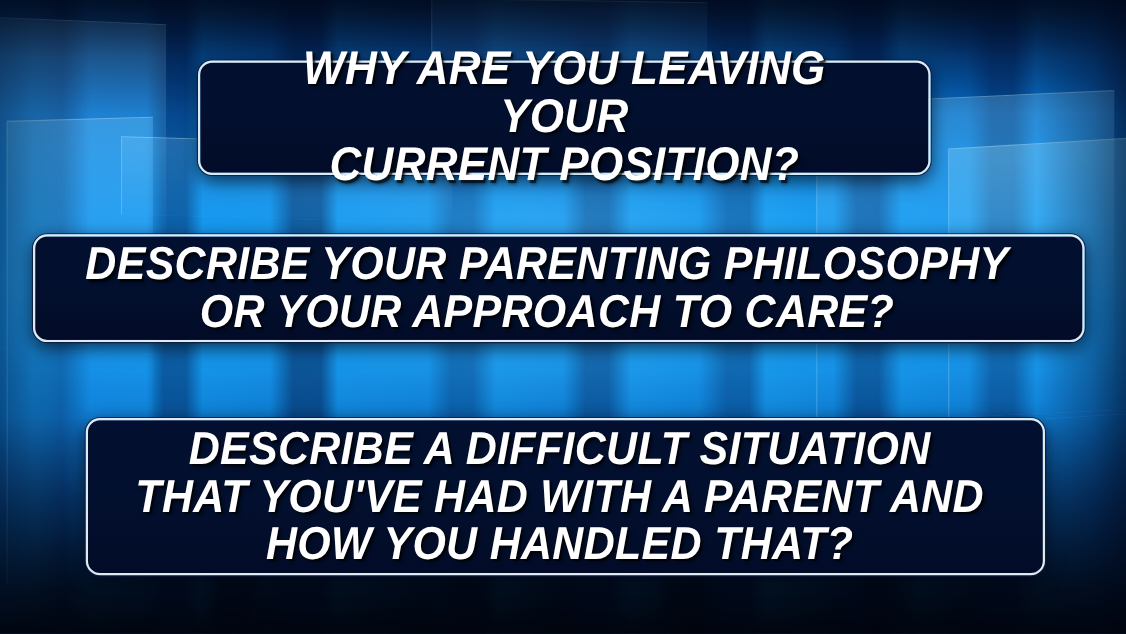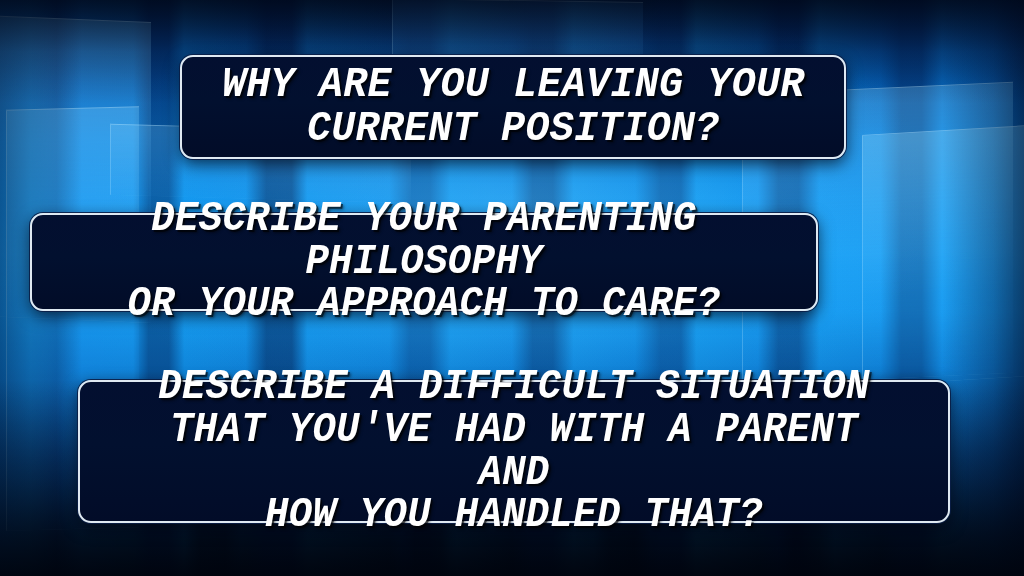--- a/index.html
+++ b/index.html
@@ -131,42 +131,40 @@
     position: absolute;
     box-sizing: border-box;
     background: linear-gradient(to bottom, #030f30 0%, #02102f 45%, #020c28 100%);
     border: 2px solid #dfe9f2;
     border-radius: 13px;
     box-shadow:
       0 0 0 1px rgba(10,30,70,0.9),
       0 5px 16px rgba(0,4,16,0.70);
     display: flex;
     align-items: center;
-    justify-content: center;
     padding: 4px 14px;
-    font-family: Liberation Mono, monospace;
   }
   .banner-text {
     color: #ffffff;
     font-weight: bold;
     font-style: italic;
     text-align: center;
     line-height: 1.02;
     letter-spacing: 0.3px;
     transform: scaleX(0.93);
     text-shadow:
       2px 2px 0 rgba(0,0,0,0.55),
       3px 3px 3px rgba(0,0,0,0.45);
     white-space: pre-line;
   }
 
   #banner-1 { left: 180px; top: 55px;  width: 666px; height: 104px; }
   #banner-1 .banner-text { font-size: 43px; }
 
-  #banner-2 { left: 30px;  top: 213px; width: 788px; height: 98px;  }
+  #banner-2 { left: 30px;  top: 213px; width: 956px; height: 98px;  }
   #banner-2 .banner-text { font-size: 42px; }
 
   #banner-3 { left: 78px;  top: 380px; width: 872px; height: 143px; }
   #banner-3 .banner-text { font-size: 42px; }
 </style>
 </head>
 <body>
 
 <div id="stage">
 

